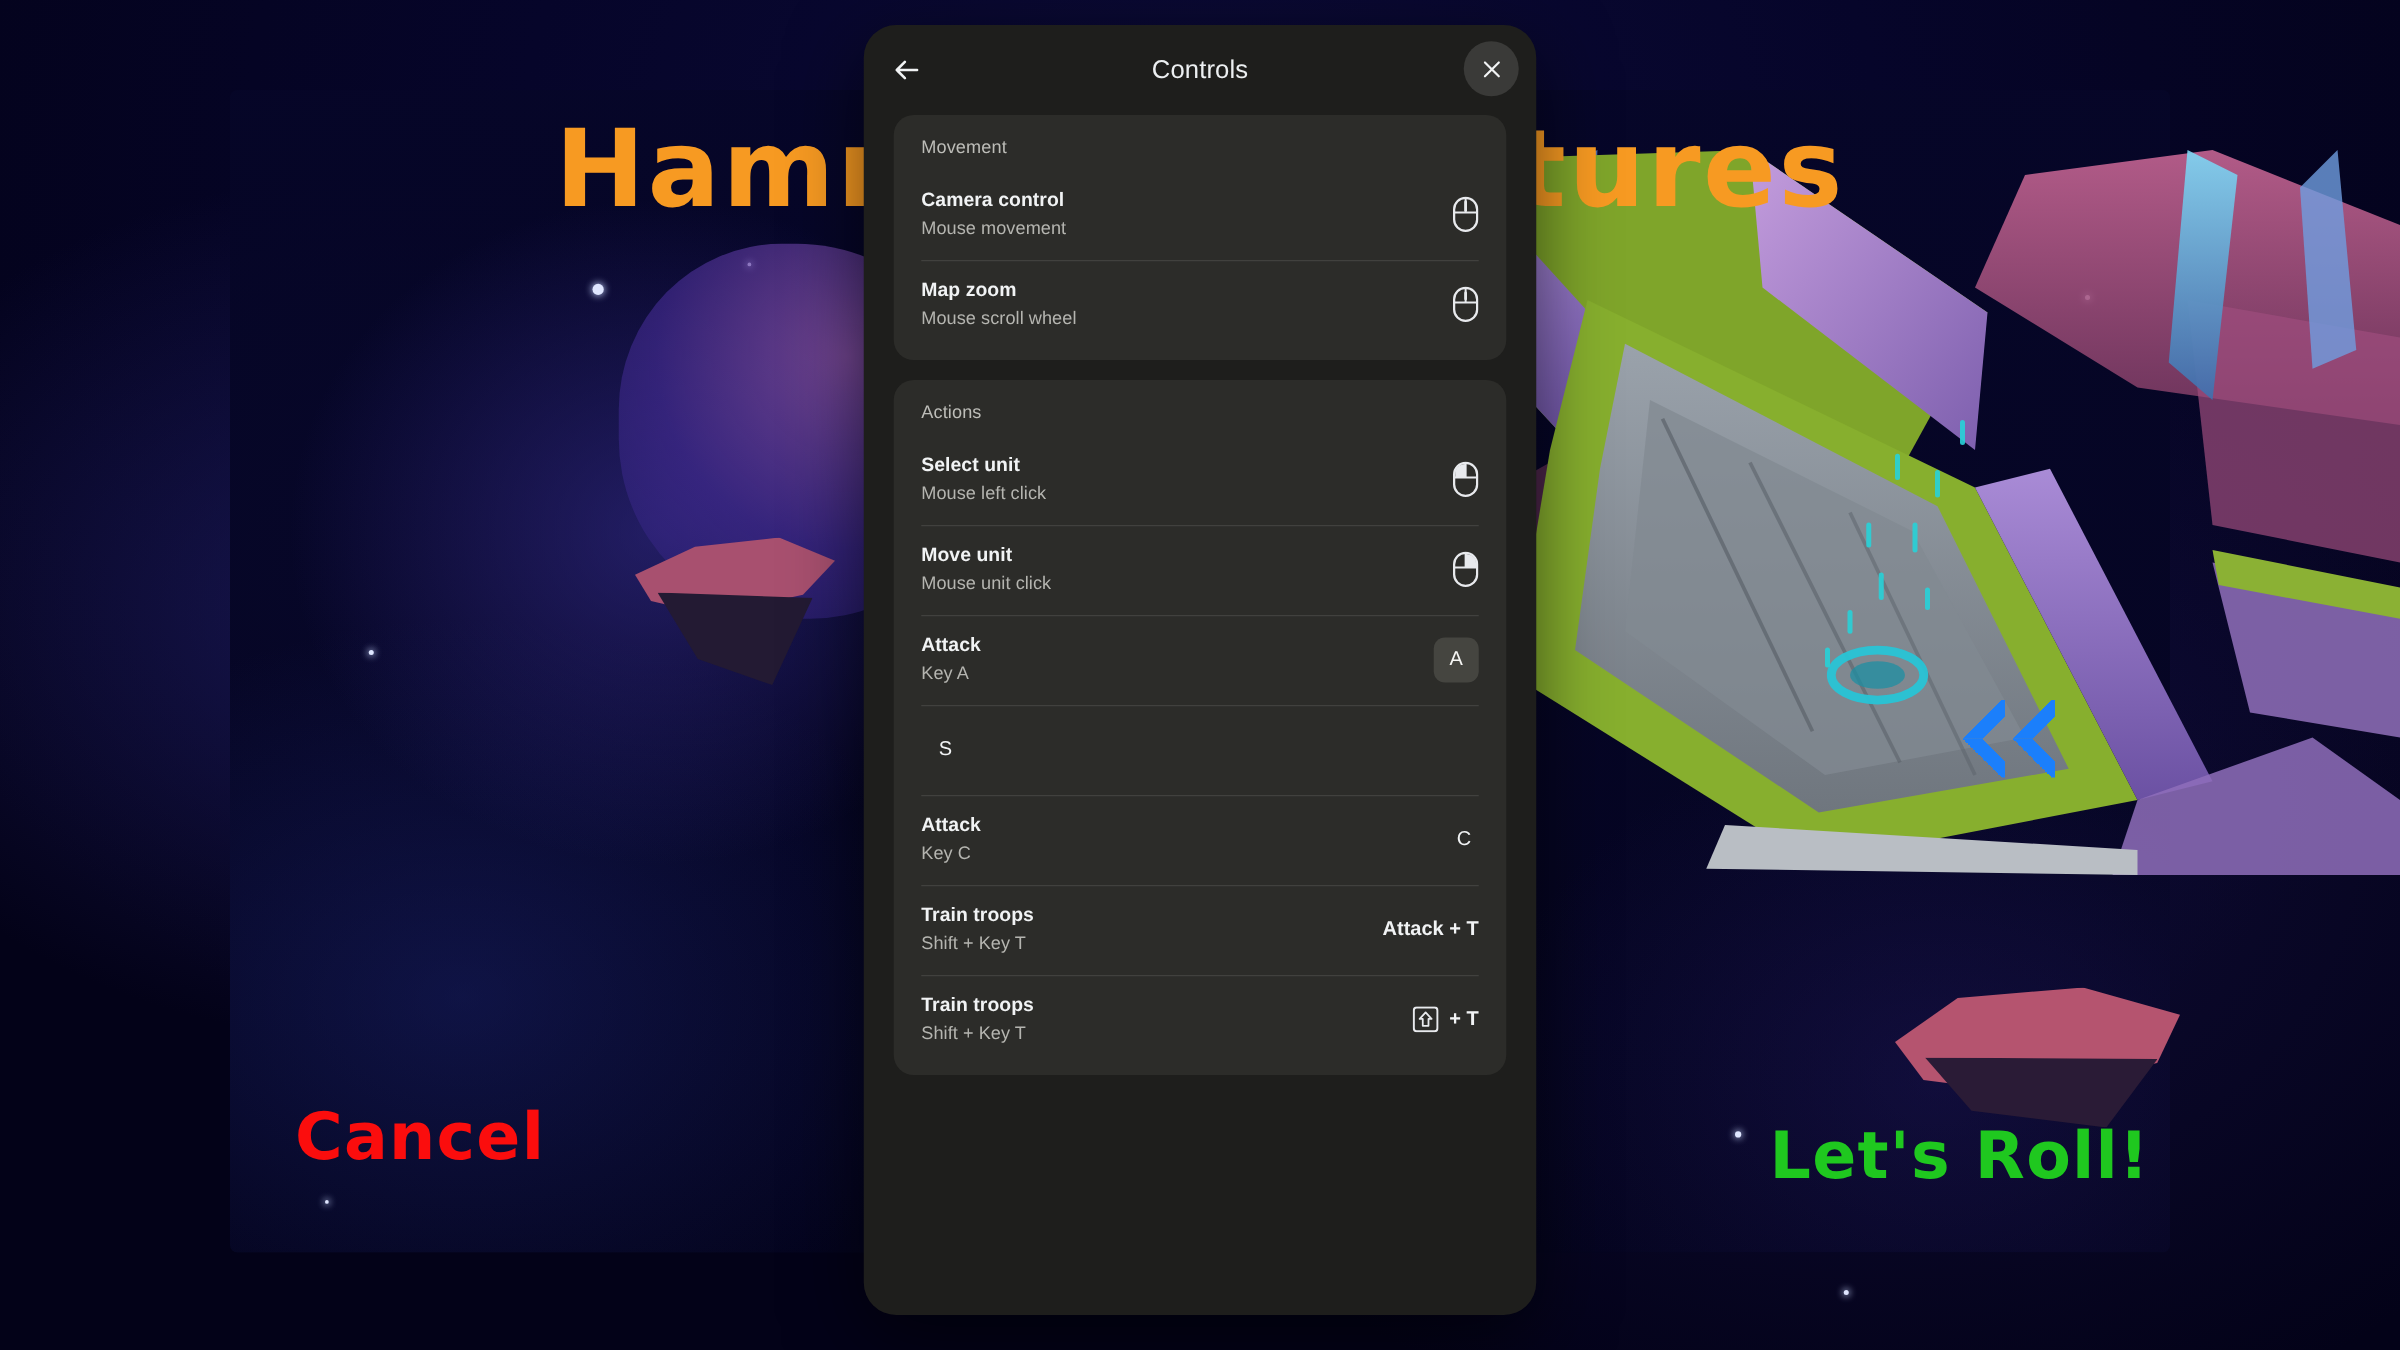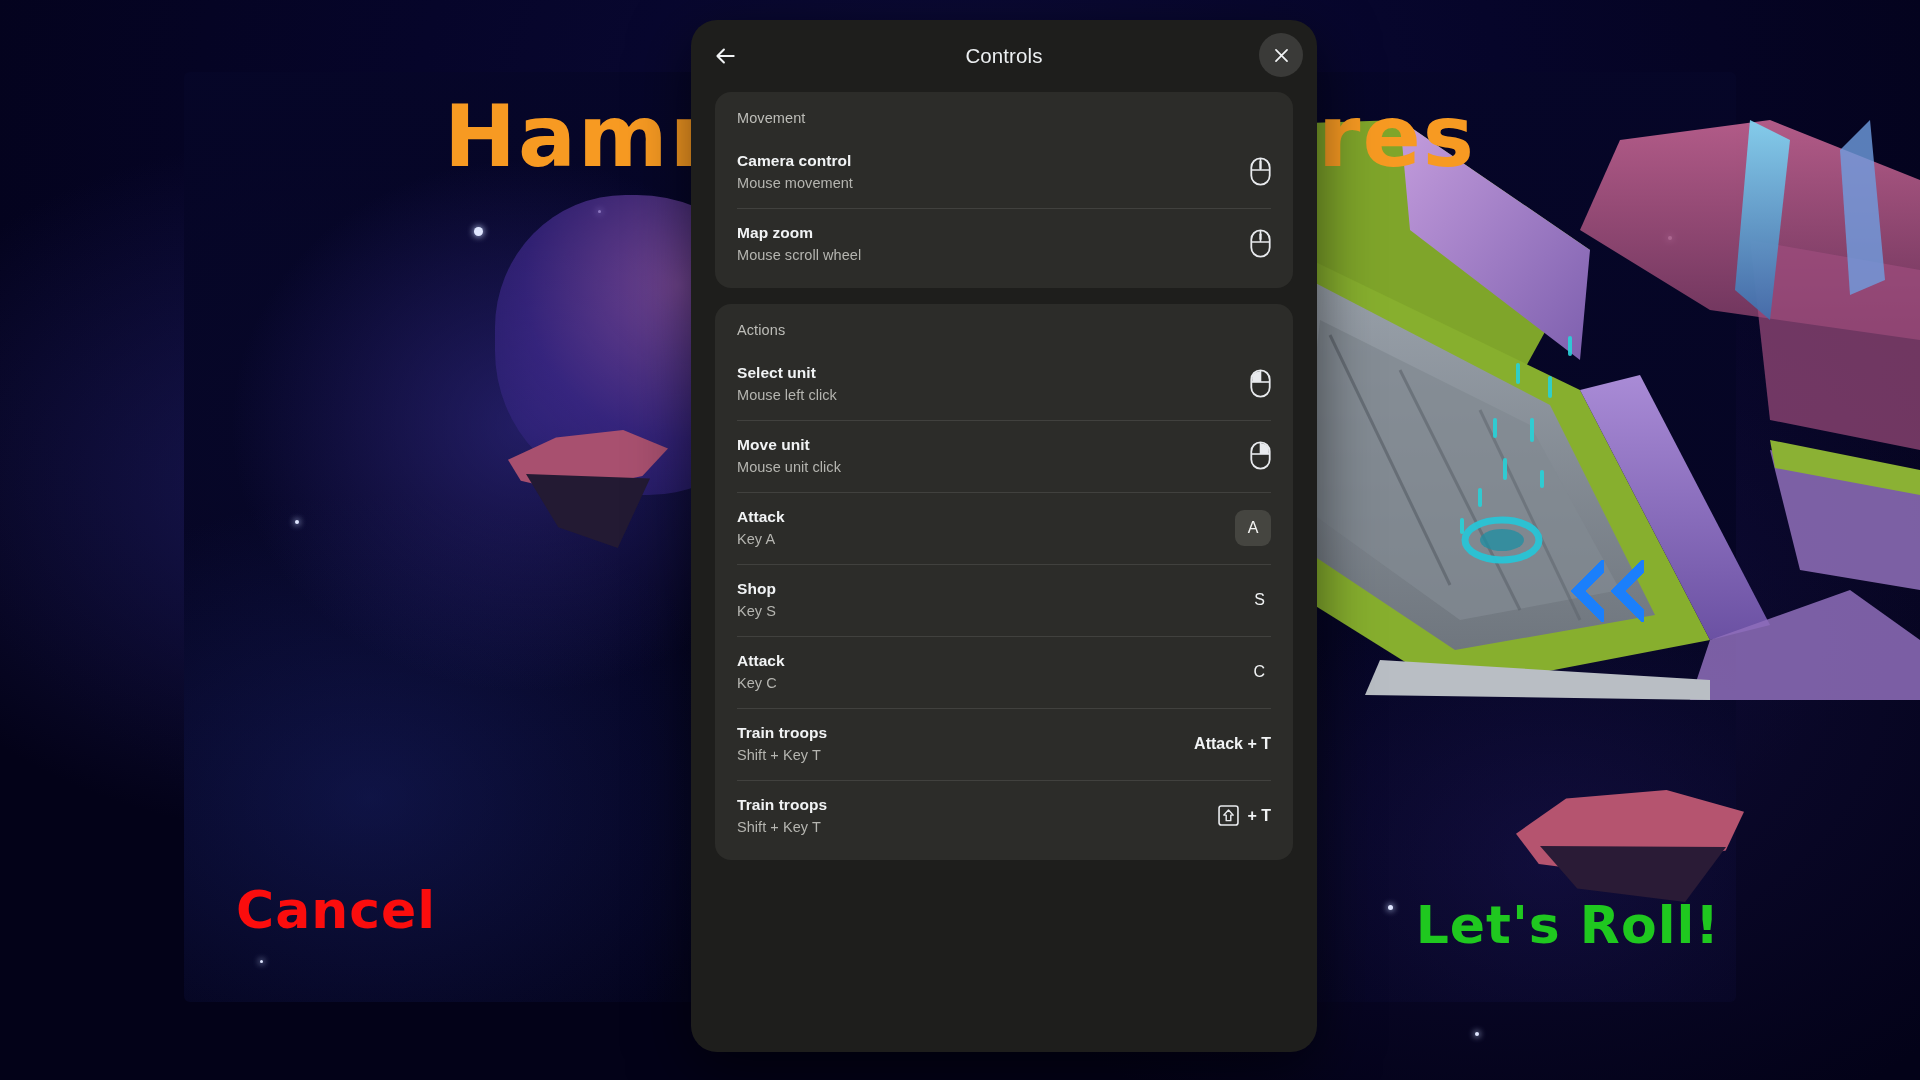--- a/index.html
+++ b/index.html
@@ -110,21 +110,21 @@
     position: absolute; left: 1540px; top: 846px;
     width: 186px; height: 56px;
     background: #2a1b36;
     clip-path: polygon(0% 0%, 100% 2%, 78% 100%, 20% 76%);
   }
 
   
   #controls-dialog {
     position: absolute;
     left: 691px; top: 20px;
-    width: 626px; height: 1032px;
+    width: 538px; height: 1032px;
     background: #1e1e1c;
     border-radius: 26px;
     box-shadow: 0 18px 60px rgba(0,0,0,0.55);
     display: flex;
     flex-direction: column;
     overflow: hidden;
   }
 
   #dialog-header {
     position: relative;
@@ -401,24 +401,20 @@
         <div class="control-row">
           <div class="row-text">
             <div class="row-title">Attack</div>
             <div class="row-sub">Key A</div>
           </div>
           <div class="row-binding">
             <div class="key-badge">A</div>
           </div>
         </div>
         <div class="control-row">
-          <div class="row-text">
-            <div class="row-title">Shop</div>
-            <div class="row-sub">Key S</div>
-          </div>
           <div class="row-binding">
             <span class="key-plain">S</span>
           </div>
         </div>
         <div class="control-row">
           <div class="row-text">
             <div class="row-title">Attack</div>
             <div class="row-sub">Key C</div>
           </div>
           <div class="row-binding">

